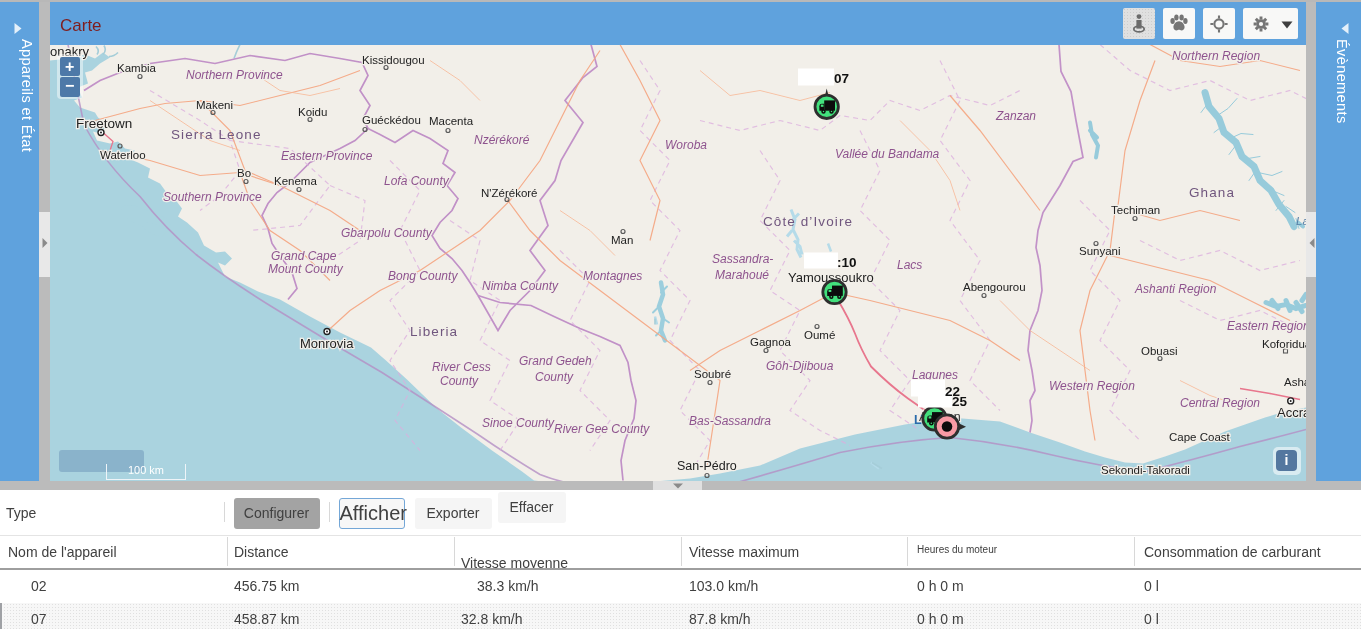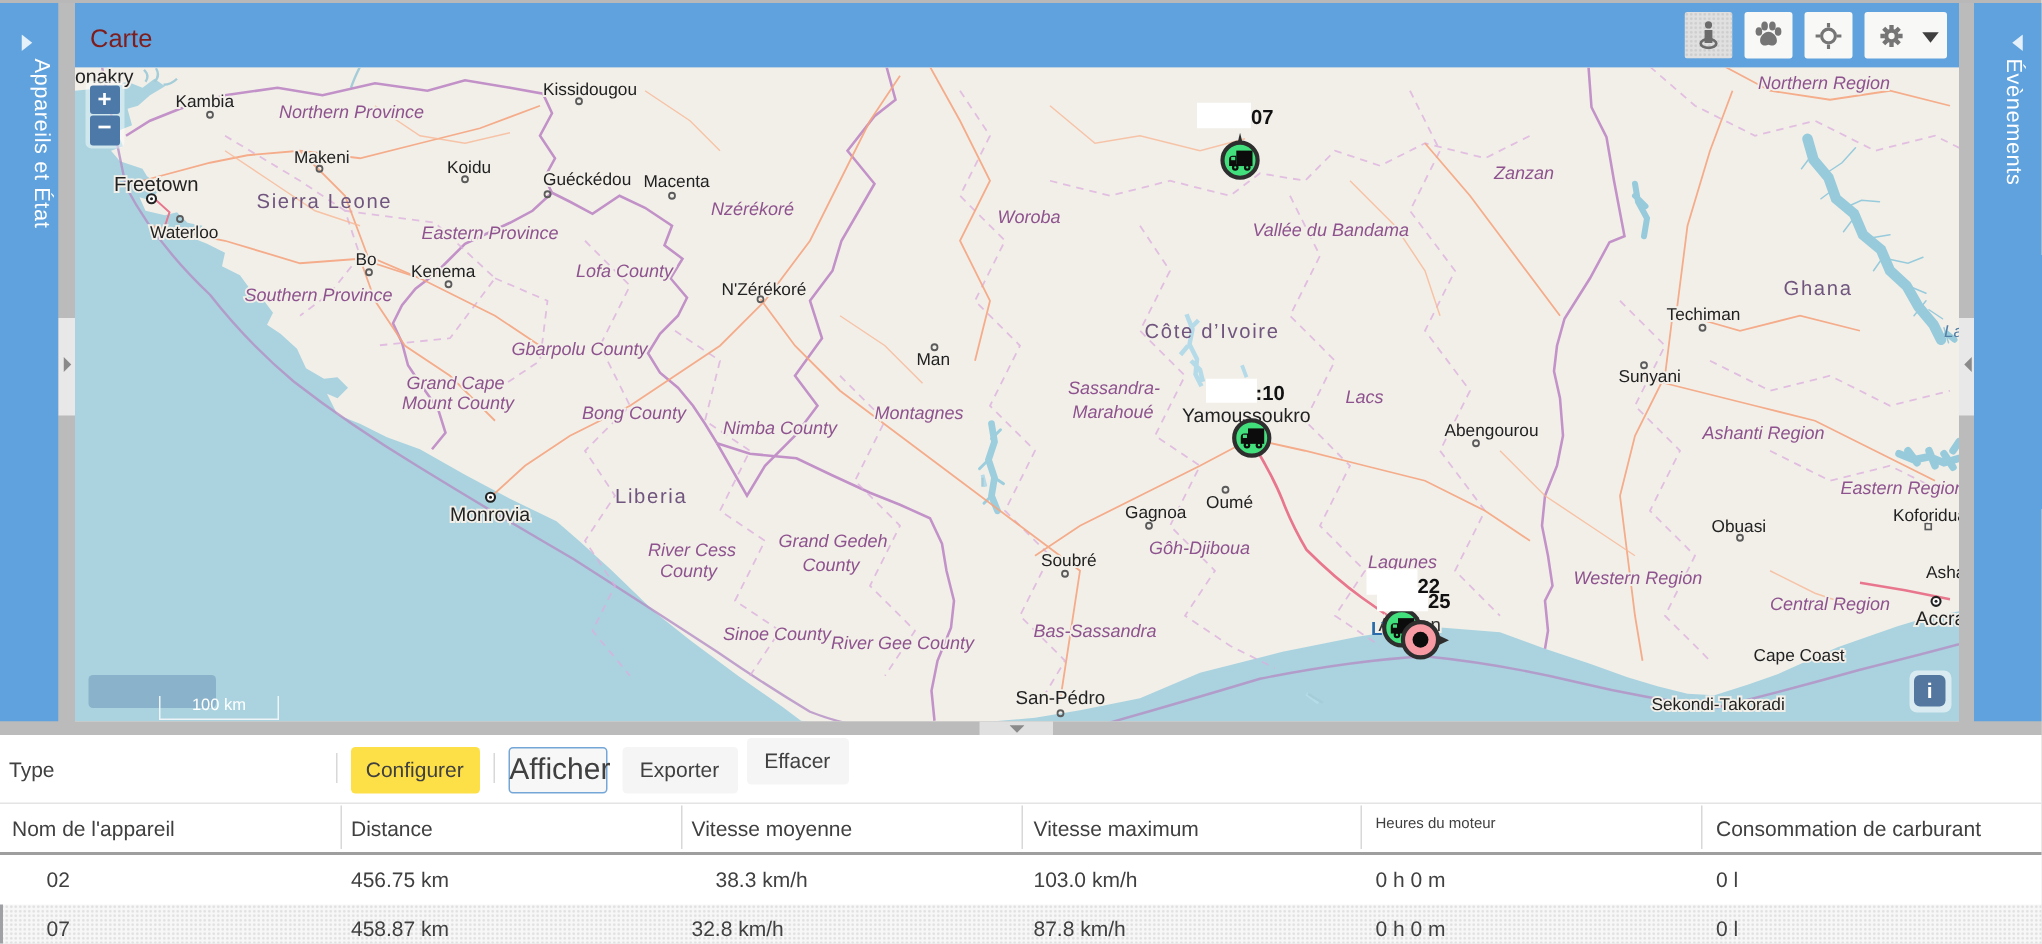--- a/index.html
+++ b/index.html
@@ -337,31 +337,31 @@
   <div class="abs" style="left:653px;top:0;width:49px;height:9.5px;background:#e0e0e0;"></div>
   <svg class="abs" style="left:673px;top:2.5px;" width="10" height="6" viewBox="0 0 10 6">
     <path d="M0 0.5 L10 0.5 L5 5.5 Z" fill="#8a8a8a"></path>
   </svg>
 </div>
 
 <div class="abs" style="left:0;top:490px;width:1361px;height:139px;background:#fff;color:#404040;">
 
   <div class="abs" style="left:6px;top:15px;font-size:14px;">Type</div>
   <div class="abs" style="left:224px;top:12px;width:1px;height:20px;background:#d8d8d8;"></div>
-  <div class="abs" style="left:233.5px;top:7.5px;width:86px;height:31px;background:#fde047;border-radius:3px;font-size:14px;text-align:center;line-height:31px;">Configurer</div>
+  <div class="abs" style="left:233.5px;top:7.5px;width:86px;height:31px;background:#a3a3a3;border-radius:3px;font-size:14px;text-align:center;line-height:31px;">Configurer</div>
   <div class="abs" style="left:328.5px;top:12px;width:1px;height:20px;background:#d8d8d8;"></div>
   <div class="abs" style="left:338.5px;top:7.5px;width:64px;height:29px;background:#f7f7f7;border:1.5px solid #74a7d7;border-radius:3px;font-size:20px;text-align:right;line-height:29px;">Afficher</div>
   <div class="abs" style="left:414.5px;top:7.5px;width:77px;height:31px;background:#f5f5f5;border-radius:3px;font-size:14px;text-align:center;line-height:31px;">Exporter</div>
   <div class="abs" style="left:497.5px;top:2px;width:68px;height:31px;background:#f5f5f5;border-radius:3px;font-size:14px;text-align:center;line-height:31px;">Effacer</div>
 
   <div class="abs" style="left:0;top:44.5px;width:1361px;height:1px;background:#e4e4e4;"></div>
   <div class="abs" style="left:0;top:45px;width:1361px;height:33px;">
     <div class="abs" style="left:8px;top:9px;font-size:14px;">Nom de l'appareil</div>
     <div class="abs" style="left:234px;top:9px;font-size:14px;">Distance</div>
-    <div class="abs" style="left:461px;top:9px;font-size:14px;text-align:right;">Vitesse moyenne</div>
+    <div class="abs" style="left:461px;top:20px;font-size:14px;text-align:right;">Vitesse moyenne</div>
     <div class="abs" style="left:689px;top:9px;font-size:14px;">Vitesse maximum</div>
     <div class="abs" style="left:917px;top:9px;font-size:10px;">Heures du moteur</div>
     <div class="abs" style="left:1144px;top:9px;font-size:14px;">Consommation de carburant</div>
     <div class="abs" style="left:226.8px;top:2px;width:1px;height:29px;background:#d8d8d8;"></div>
     <div class="abs" style="left:453.7px;top:2px;width:1px;height:29px;background:#d8d8d8;"></div>
     <div class="abs" style="left:680.5px;top:2px;width:1px;height:29px;background:#d8d8d8;"></div>
     <div class="abs" style="left:907.3px;top:2px;width:1px;height:29px;background:#d8d8d8;"></div>
     <div class="abs" style="left:1134.2px;top:2px;width:1px;height:29px;background:#d8d8d8;"></div>
   </div>
   <div class="abs" style="left:0;top:78px;width:1361px;height:2px;background:#9e9e9e;"></div>

